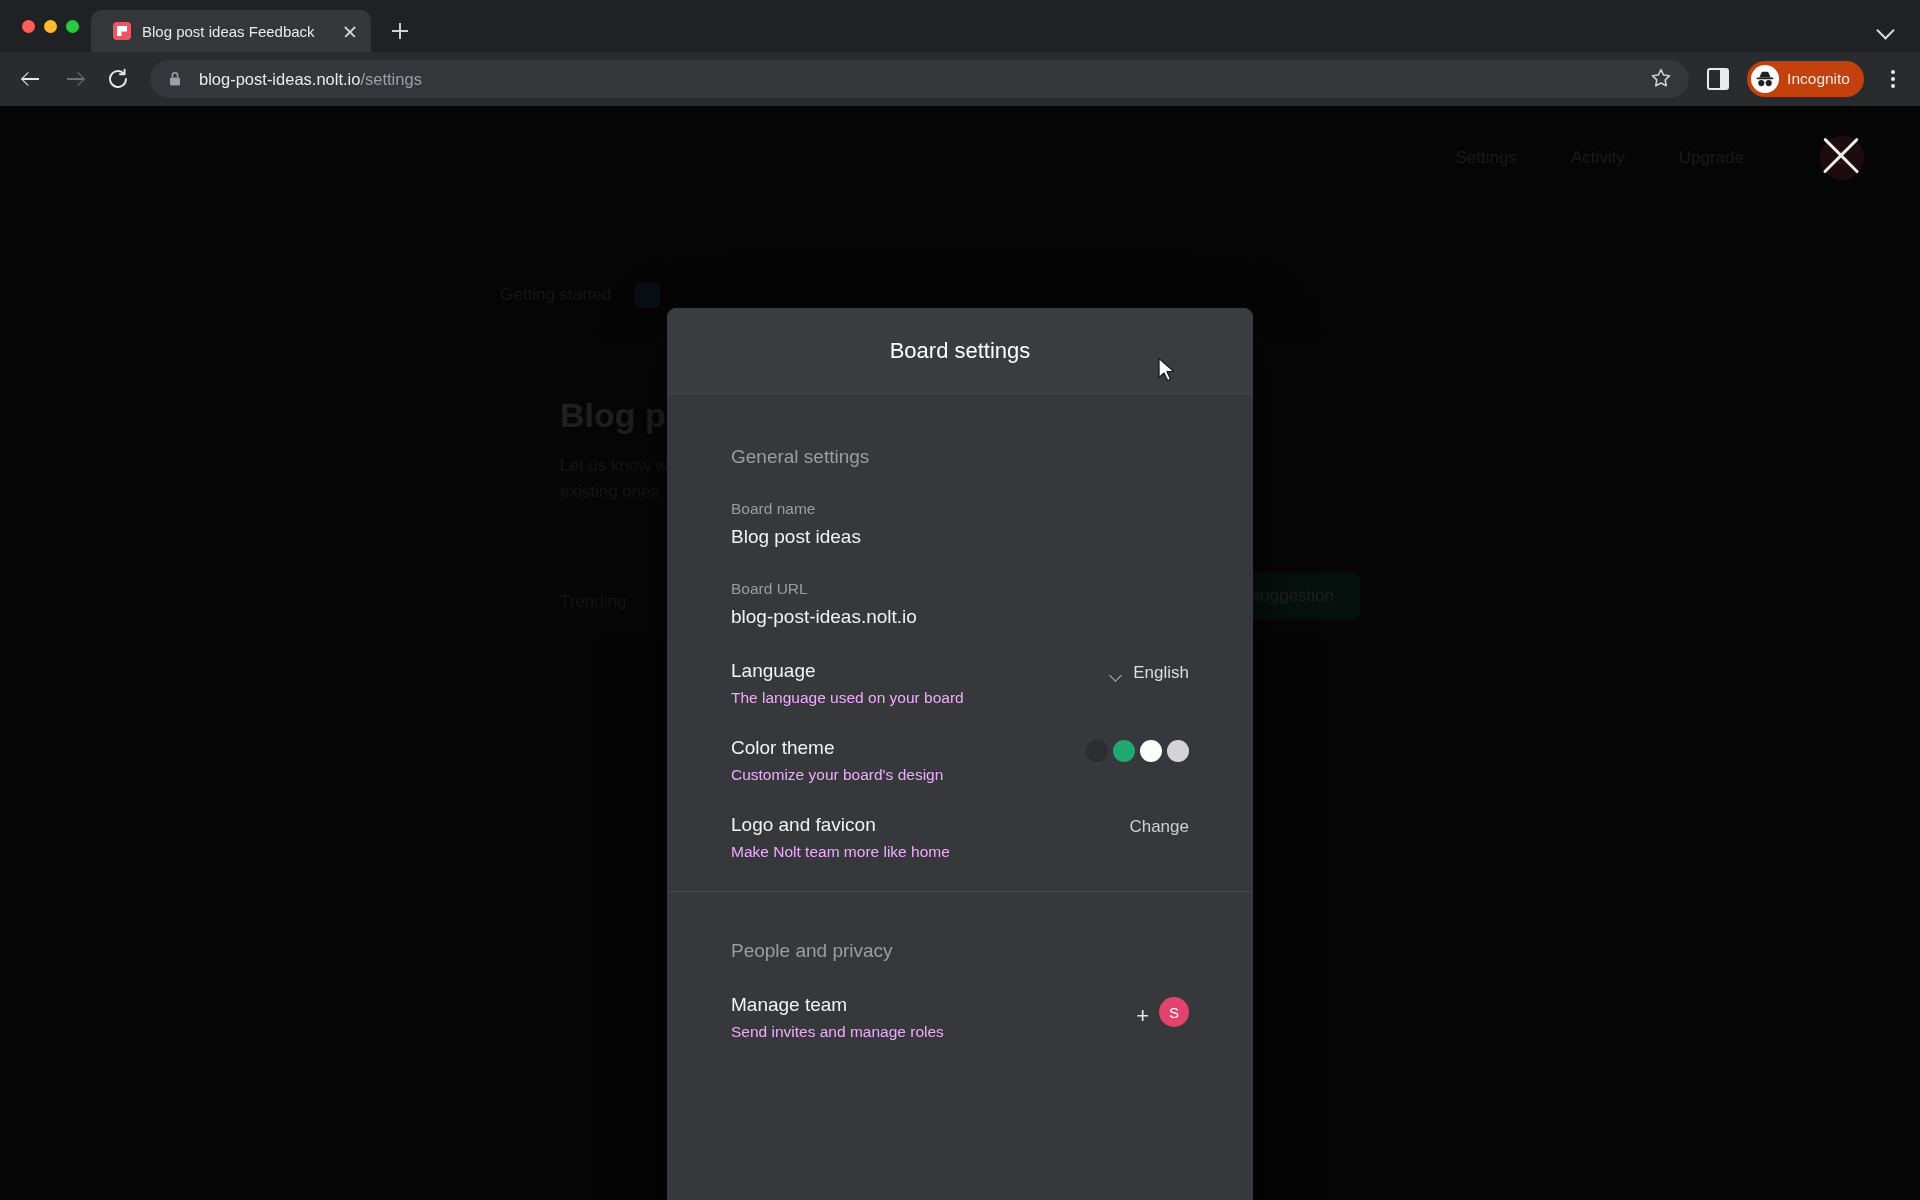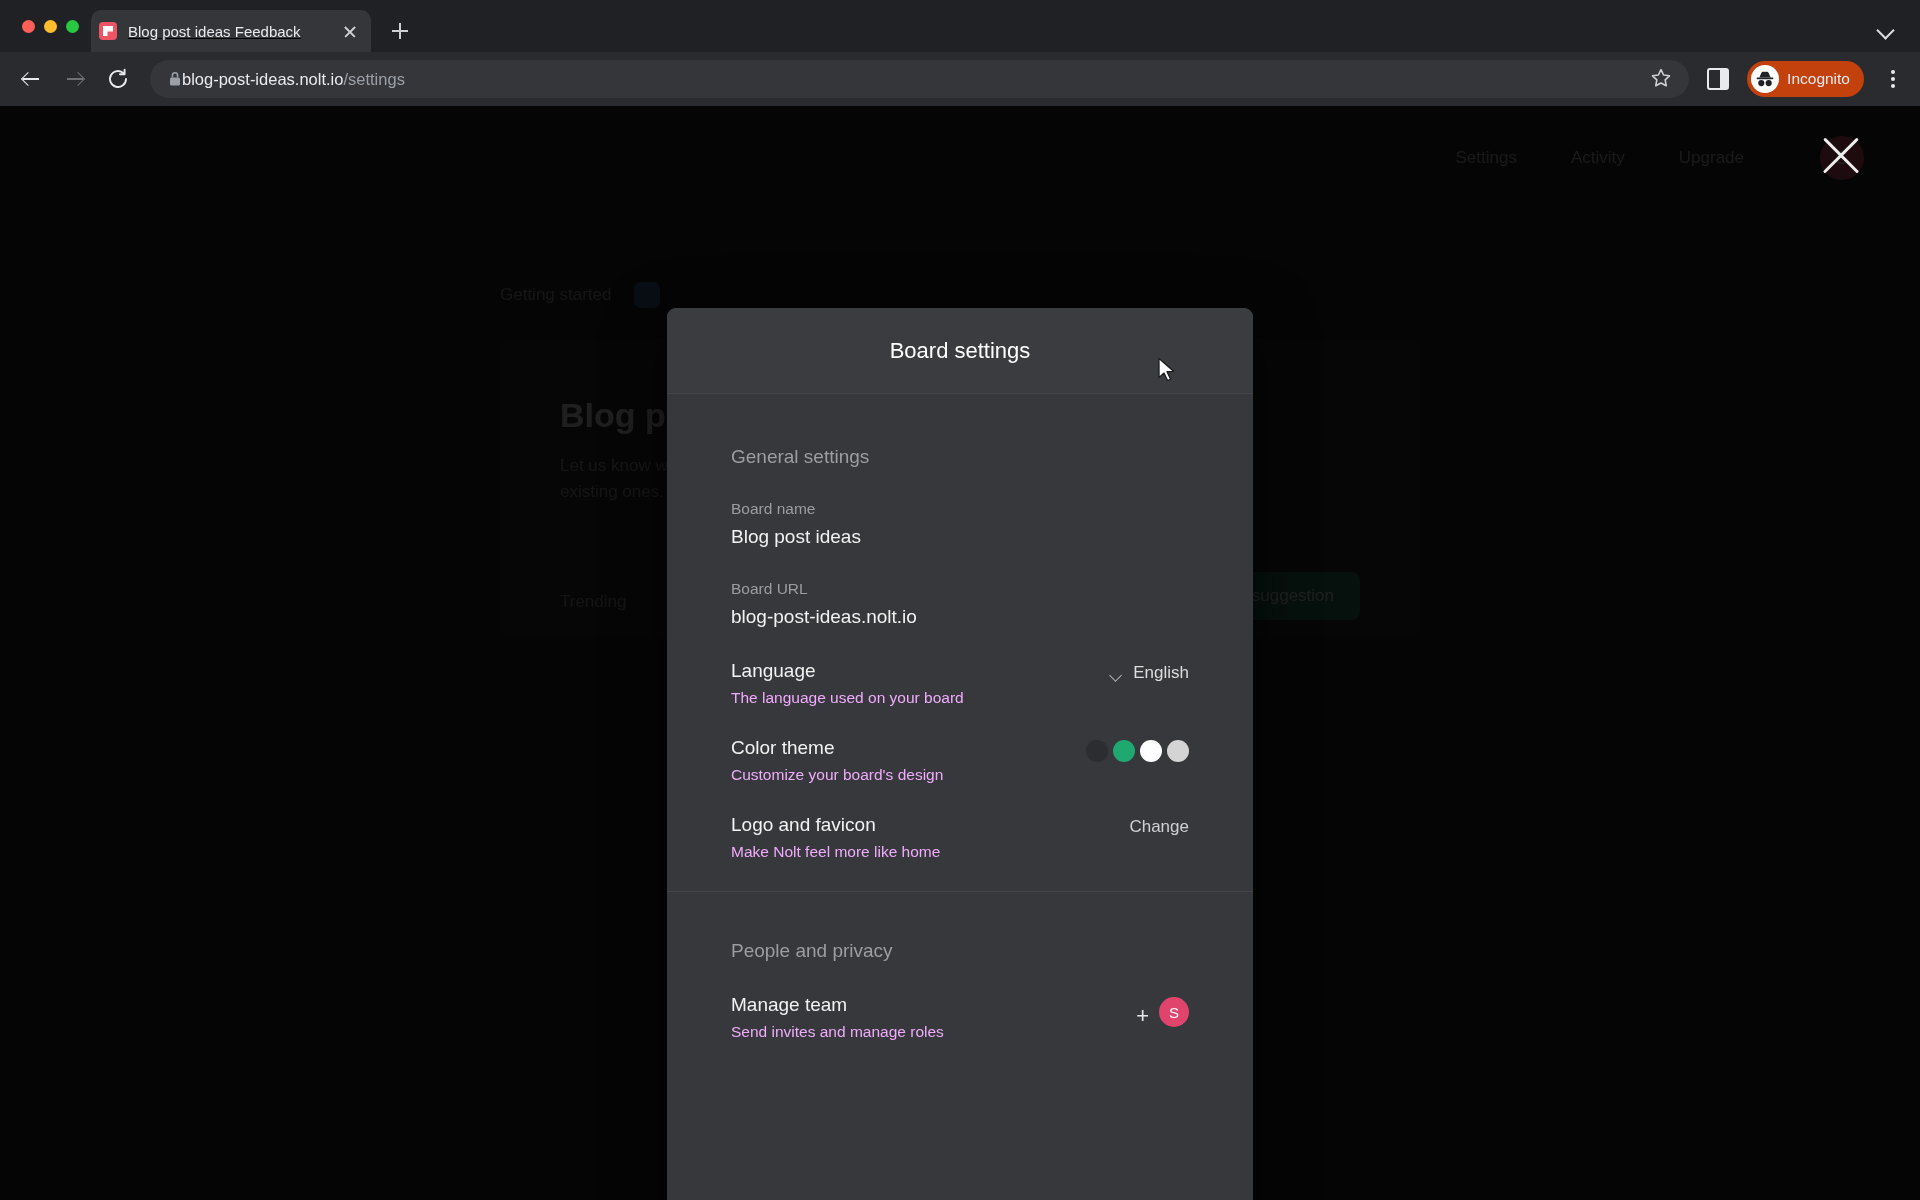--- a/index.html
+++ b/index.html
@@ -15,21 +15,21 @@
   }
   .traffic { display:flex; align-items:center; gap:9px; height:52px; padding:0 12px 0 8px; }
   .dot { width:13px; height:13px; border-radius:50%; }
   .dot.red { background:#ff5f57; }
   .dot.yellow { background:#febc2e; }
   .dot.green { background:#28c840; }
 
   .tab {
     height:42px; min-width:280px; max-width:300px; background:#35363a;
     border-radius:10px 10px 0 0; display:flex; align-items:center;
-    padding:0 10px 0 8px; gap:11px; position:relative;text-decoration:underline;
+    padding:0 10px 0 22px; gap:11px; position:relative;
   }
   .favicon {
     width:18px; height:18px; border-radius:4px;
     background:#ed5565; flex:none; position:relative;
   }
   .favicon::after {
     content:""; position:absolute; left:4px; top:4px;
     width:10px; height:10px;
     background:
       linear-gradient(to bottom right, #fff 0 50%, transparent 50% 100%),
@@ -85,21 +85,21 @@
   .arrow-r::before { background:#6e7174; }
   .arrow-r::after {
     content:""; position:absolute; left:19px; top:15.3px; width:9px; height:9px;
     border-right:1.7px solid #6e7174; border-top:1.7px solid #6e7174;
     transform:rotate(45deg);
   }
   .reload svg { position:absolute; left:9px; top:9px; }
 
   .omnibox {
     flex:1; height:38px; background:#35363a; border-radius:19px;
-    display:flex; align-items:center; padding:0 14px 0 18px; margin-left:8px; gap:0;
+    display:flex; align-items:center; padding:0 14px 0 18px; margin-left:8px; gap:17px;
   }
   .lock { width:14px; height:16px; flex:none; position:relative; }
   .url { flex:1; color:#e8eaed; font-size:16.5px; white-space:nowrap; overflow:hidden; }
   .url .path { color:#9aa0a6; }
   .star { width:26px; height:26px; flex:none; position:relative; }
 
   .sidepanel {
     width:22px; height:22px; margin-left:14px; flex:none;
     border:2px solid #e8eaed; border-radius:3px; position:relative;
   }
@@ -370,21 +370,21 @@
               <span class="sw" style="background: rgb(31, 169, 113);"></span>
               <span class="sw" style="background: rgb(255, 255, 255);"></span>
               <span class="sw" style="background: rgb(212, 212, 212);"></span>
             </span>
           </div>
         </div>
 
         <div class="row">
           <div class="row-left">
             <div class="row-title">Logo and favicon</div>
-            <div class="row-sub">Make Nolt feel more like home</div>
+            <div class="row-sub">Make Nolt team more like home</div>
           </div>
           <div class="row-right">
             <span class="link-action">Change</span>
           </div>
         </div>
 
         <div class="divider"></div>
 
         <div class="section-title" style="margin-top:48px;">People and privacy</div>
 

